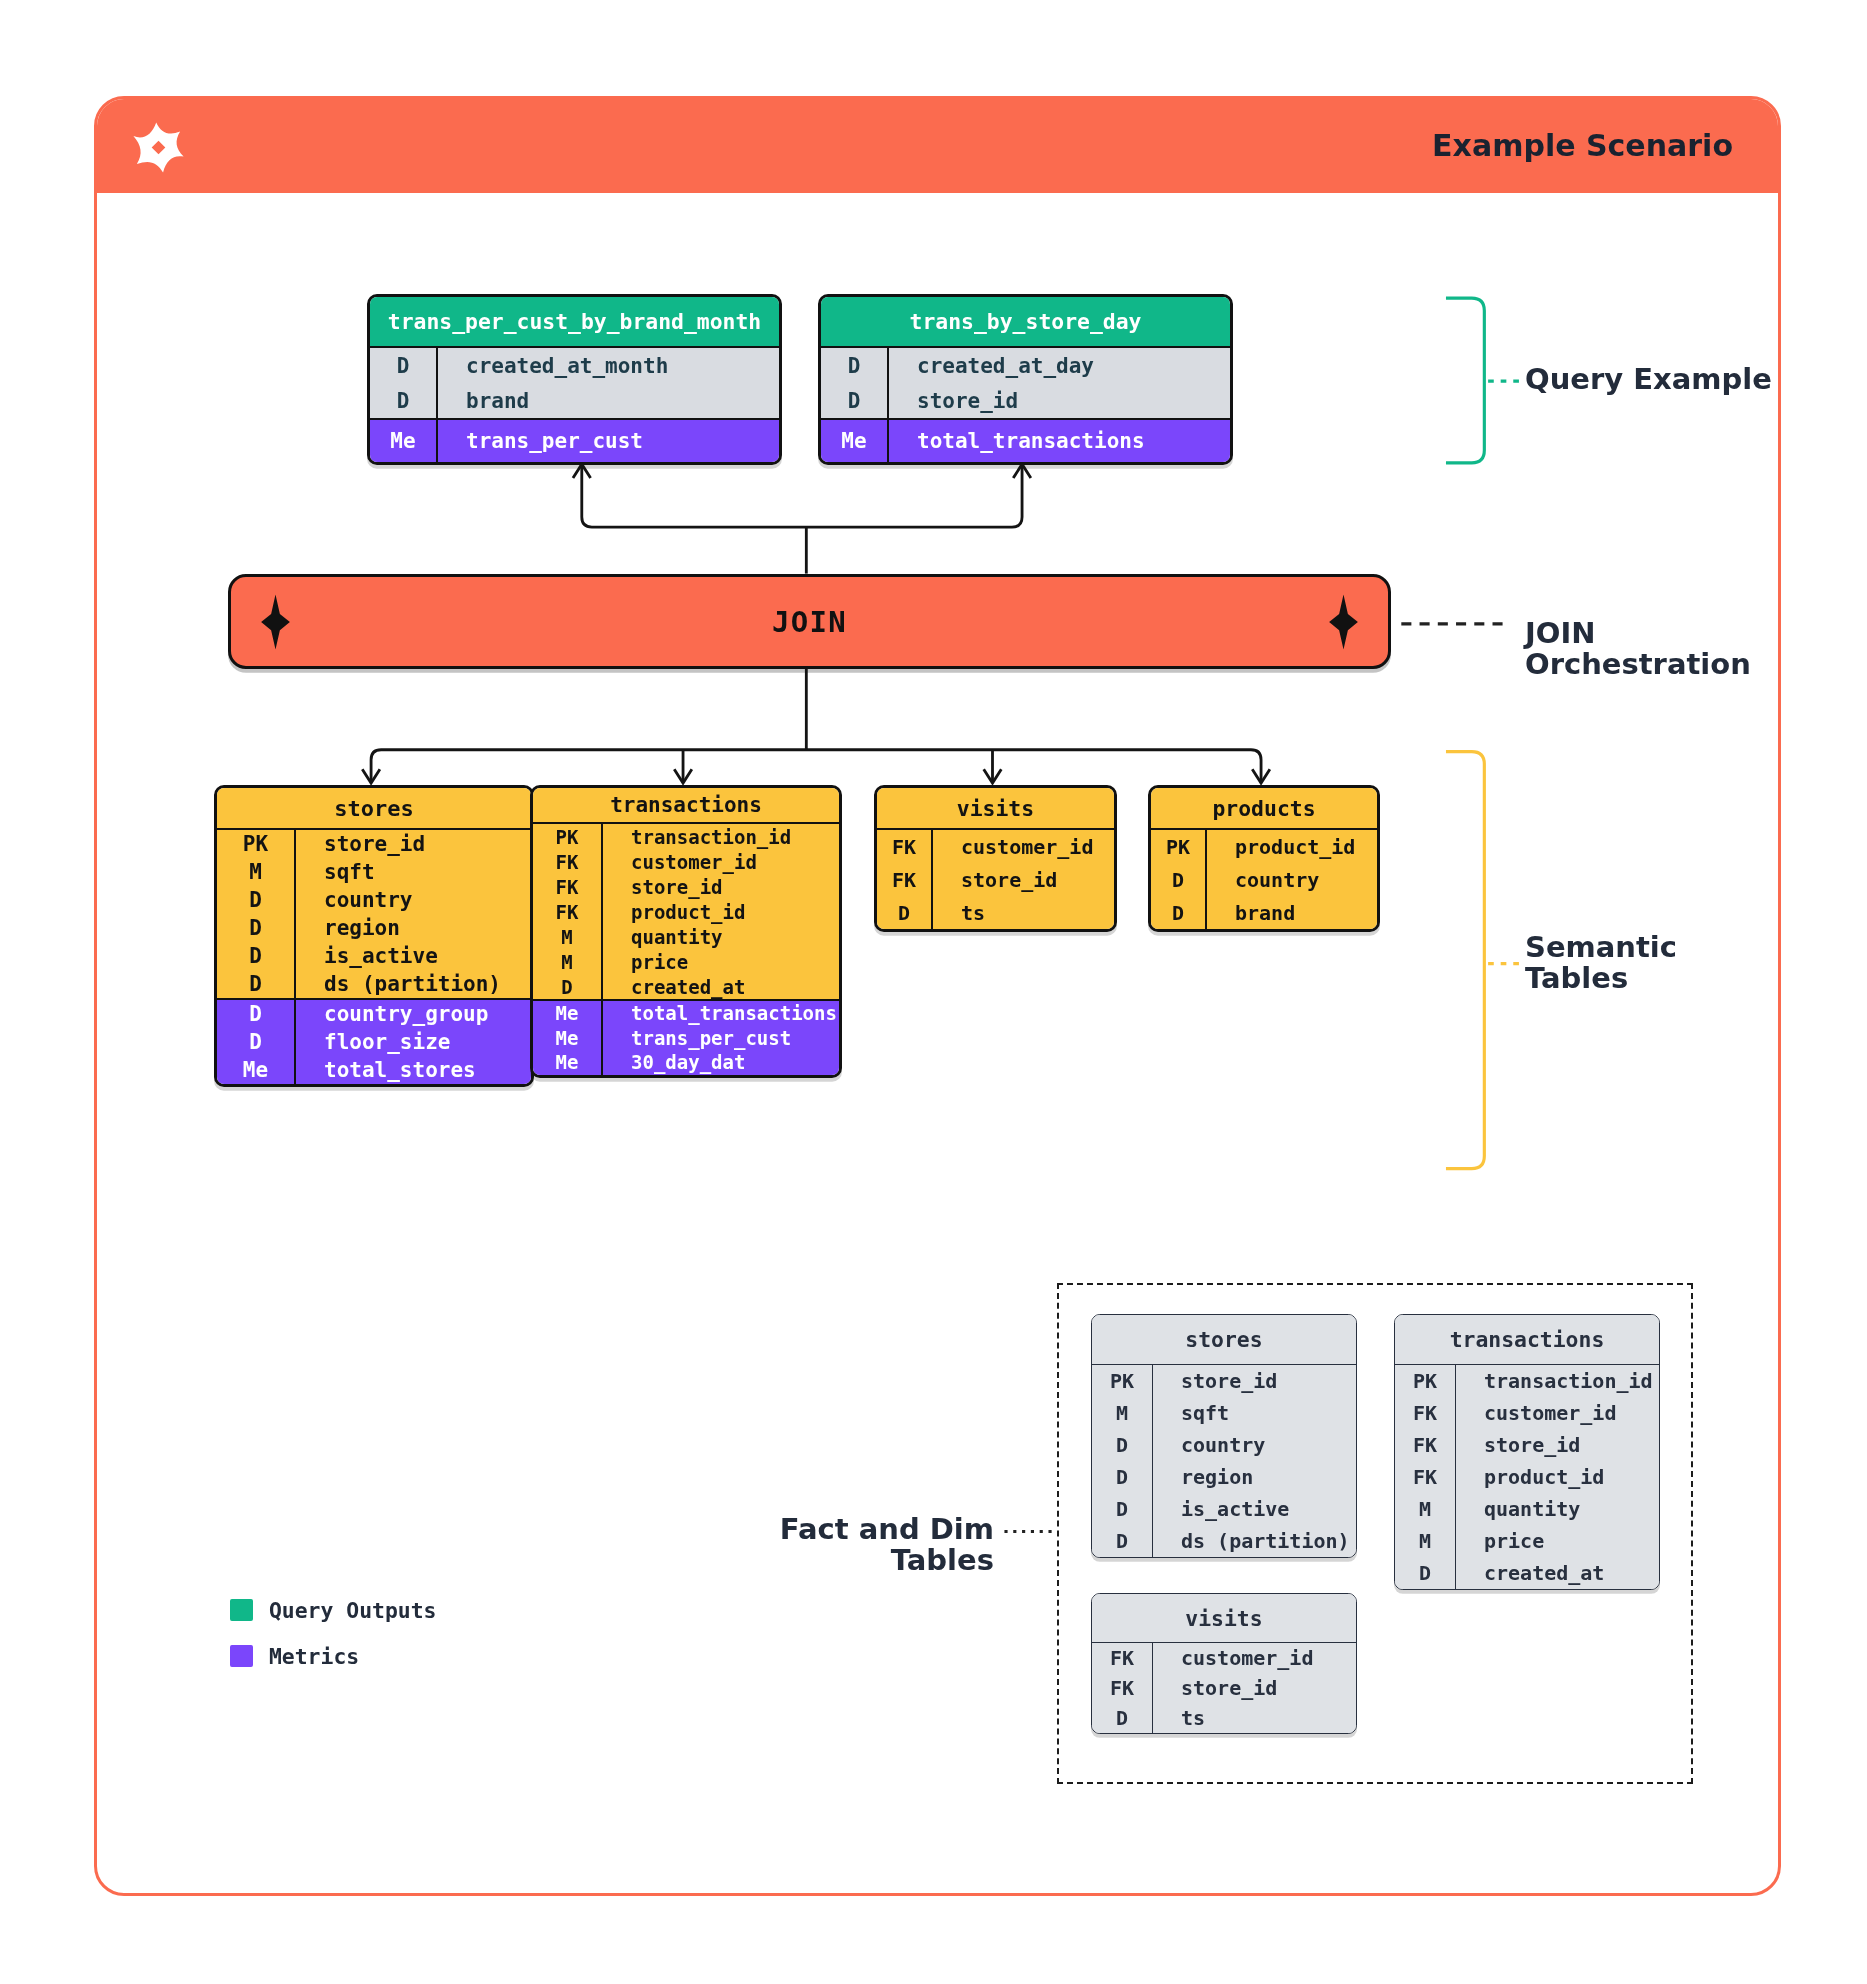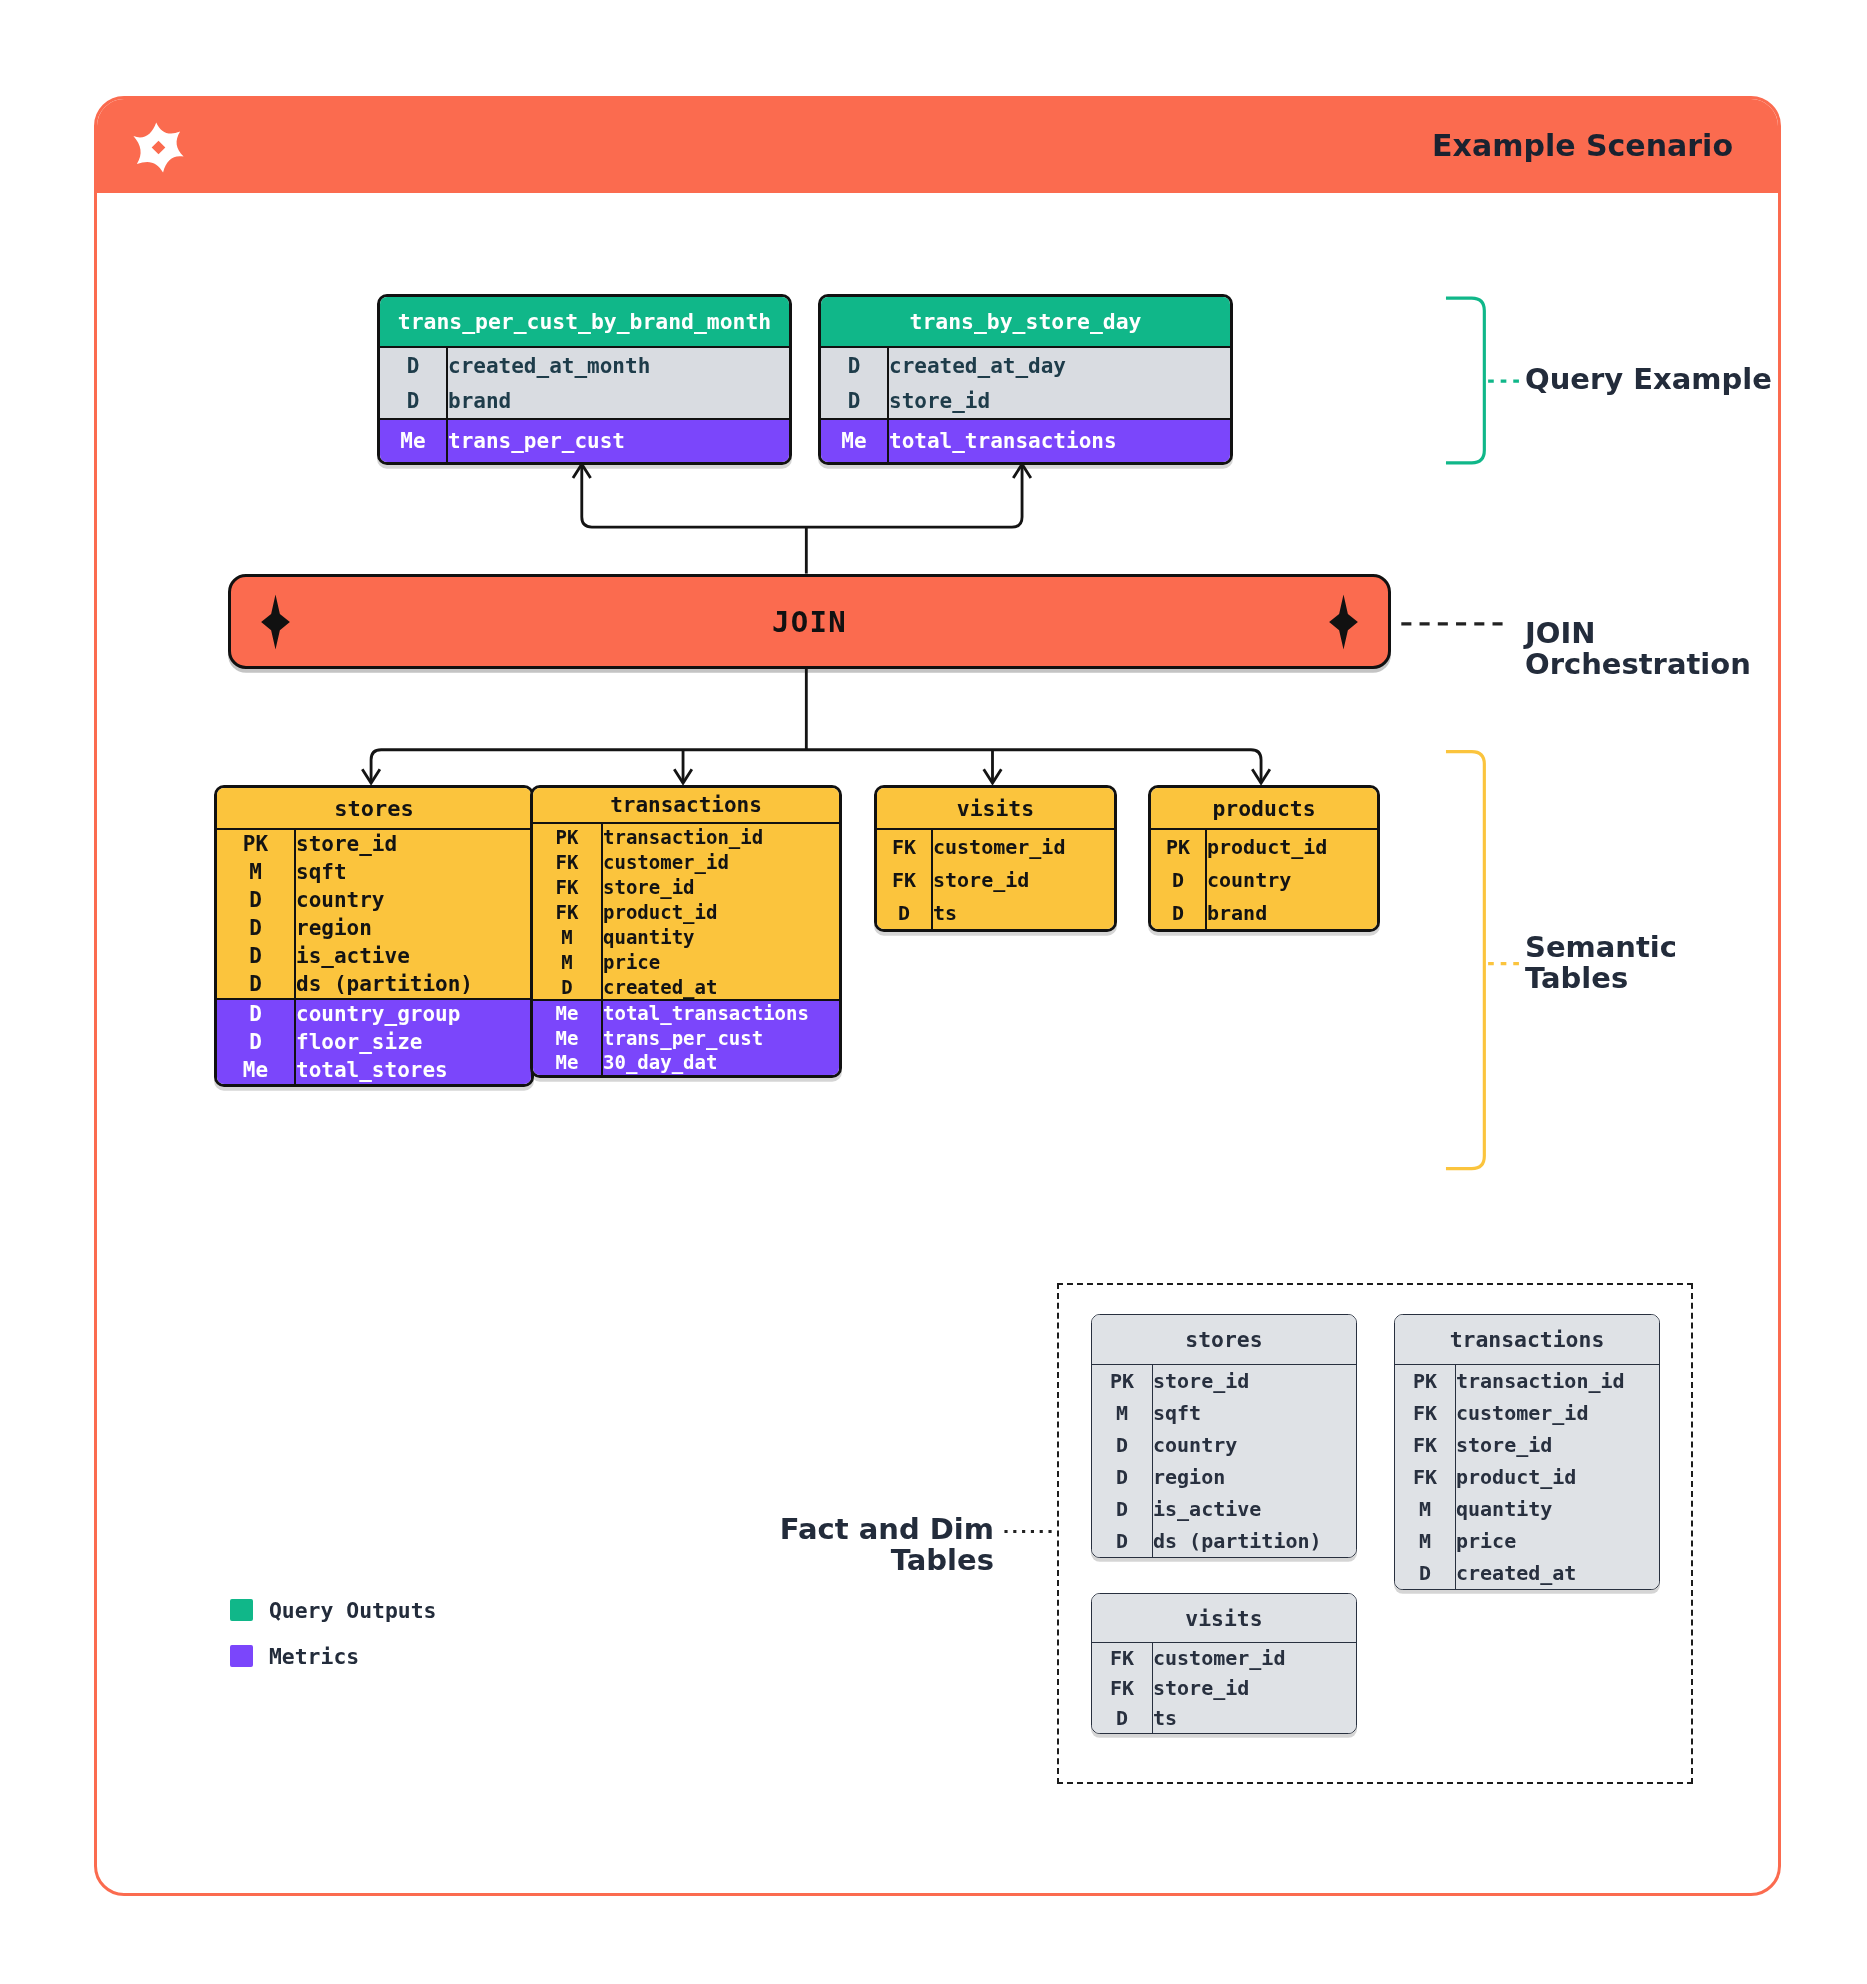--- a/index.html
+++ b/index.html
@@ -15,21 +15,21 @@
 
   
   .tbl{position:absolute;border-radius:10px;overflow:hidden;background:#fff;
        font-family:"DejaVu Sans Mono",monospace;font-weight:bold;
        box-shadow:0 3.8px 0 rgba(20,20,20,0.18);}
   .theme-green,.theme-yellow{border:3.1px solid #111111;}
   .theme-gray{border:1.9px solid #28303F;border-radius:8.8px;}
   .thead{height:var(--hh);display:flex;align-items:center;justify-content:center;}
   .trow{height:var(--rh);display:flex;align-items:stretch;}
   .bcell{width:var(--bw);flex:0 0 var(--bw);display:flex;align-items:center;justify-content:center;}
-  .fcell{flex:1;display:flex;align-items:center;white-space:nowrap;}
+  .fcell{flex:1;display:flex;align-items:center;padding-left:28px;white-space:nowrap;}
   .sec{display:block;}
   .theme-green .sec{border-top:2.5px solid #111;}
   .theme-yellow .sec{border-top:2.5px solid #111;}
   .theme-gray .sec{border-top:1.9px solid #28303F;}
   .theme-green .bcell,.theme-yellow .bcell{border-right:2.5px solid #111;}
   .theme-gray .bcell{border-right:1.9px solid #28303F;}
   .theme-green .thead{background:#10B789;color:#ffffff;}
   .theme-green .rows{background:#D9DCE1;color:#1E3C4A;}
   .theme-yellow .thead{background:#FBC43D;color:#131313;}
   .theme-yellow .rows{background:#FBC43D;color:#131313;}
@@ -109,21 +109,21 @@
   <g stroke="#FBC43D" stroke-width="5" fill="none">
     <path d="M2299,1195 L2340,1195 Q2360,1195 2360,1215 L2360,1838 Q2360,1858 2340,1858 L2299,1858"></path>
     <path d="M2366,1532 L2416,1532" stroke-dasharray="9 11"></path>
   </g>
 
   <g stroke="#222222" stroke-width="5" fill="none">
     <path d="M1597,2435 L1676,2435" stroke-dasharray="5 9"></path>
   </g>
 </svg>
 
-<div class="tbl theme-green" style="left:377px;top:294px;width:409px;--bw:66px;--hh:49px;--rh:35px;--mh:42px;font-size:21px;">
+<div class="tbl theme-green" style="left:367px;top:294px;width:409px;--bw:66px;--hh:49px;--rh:35px;--mh:42px;font-size:21px;">
   <div class="thead" style="font-size:21.4px;">trans_per_cust_by_brand_month</div>
   <div class="sec rows">
       <div class="trow">
         <span class="bcell">D</span>
         <span class="fcell">created_at_month</span>
       </div>
       <div class="trow">
         <span class="bcell">D</span>
         <span class="fcell">brand</span>
       </div>

